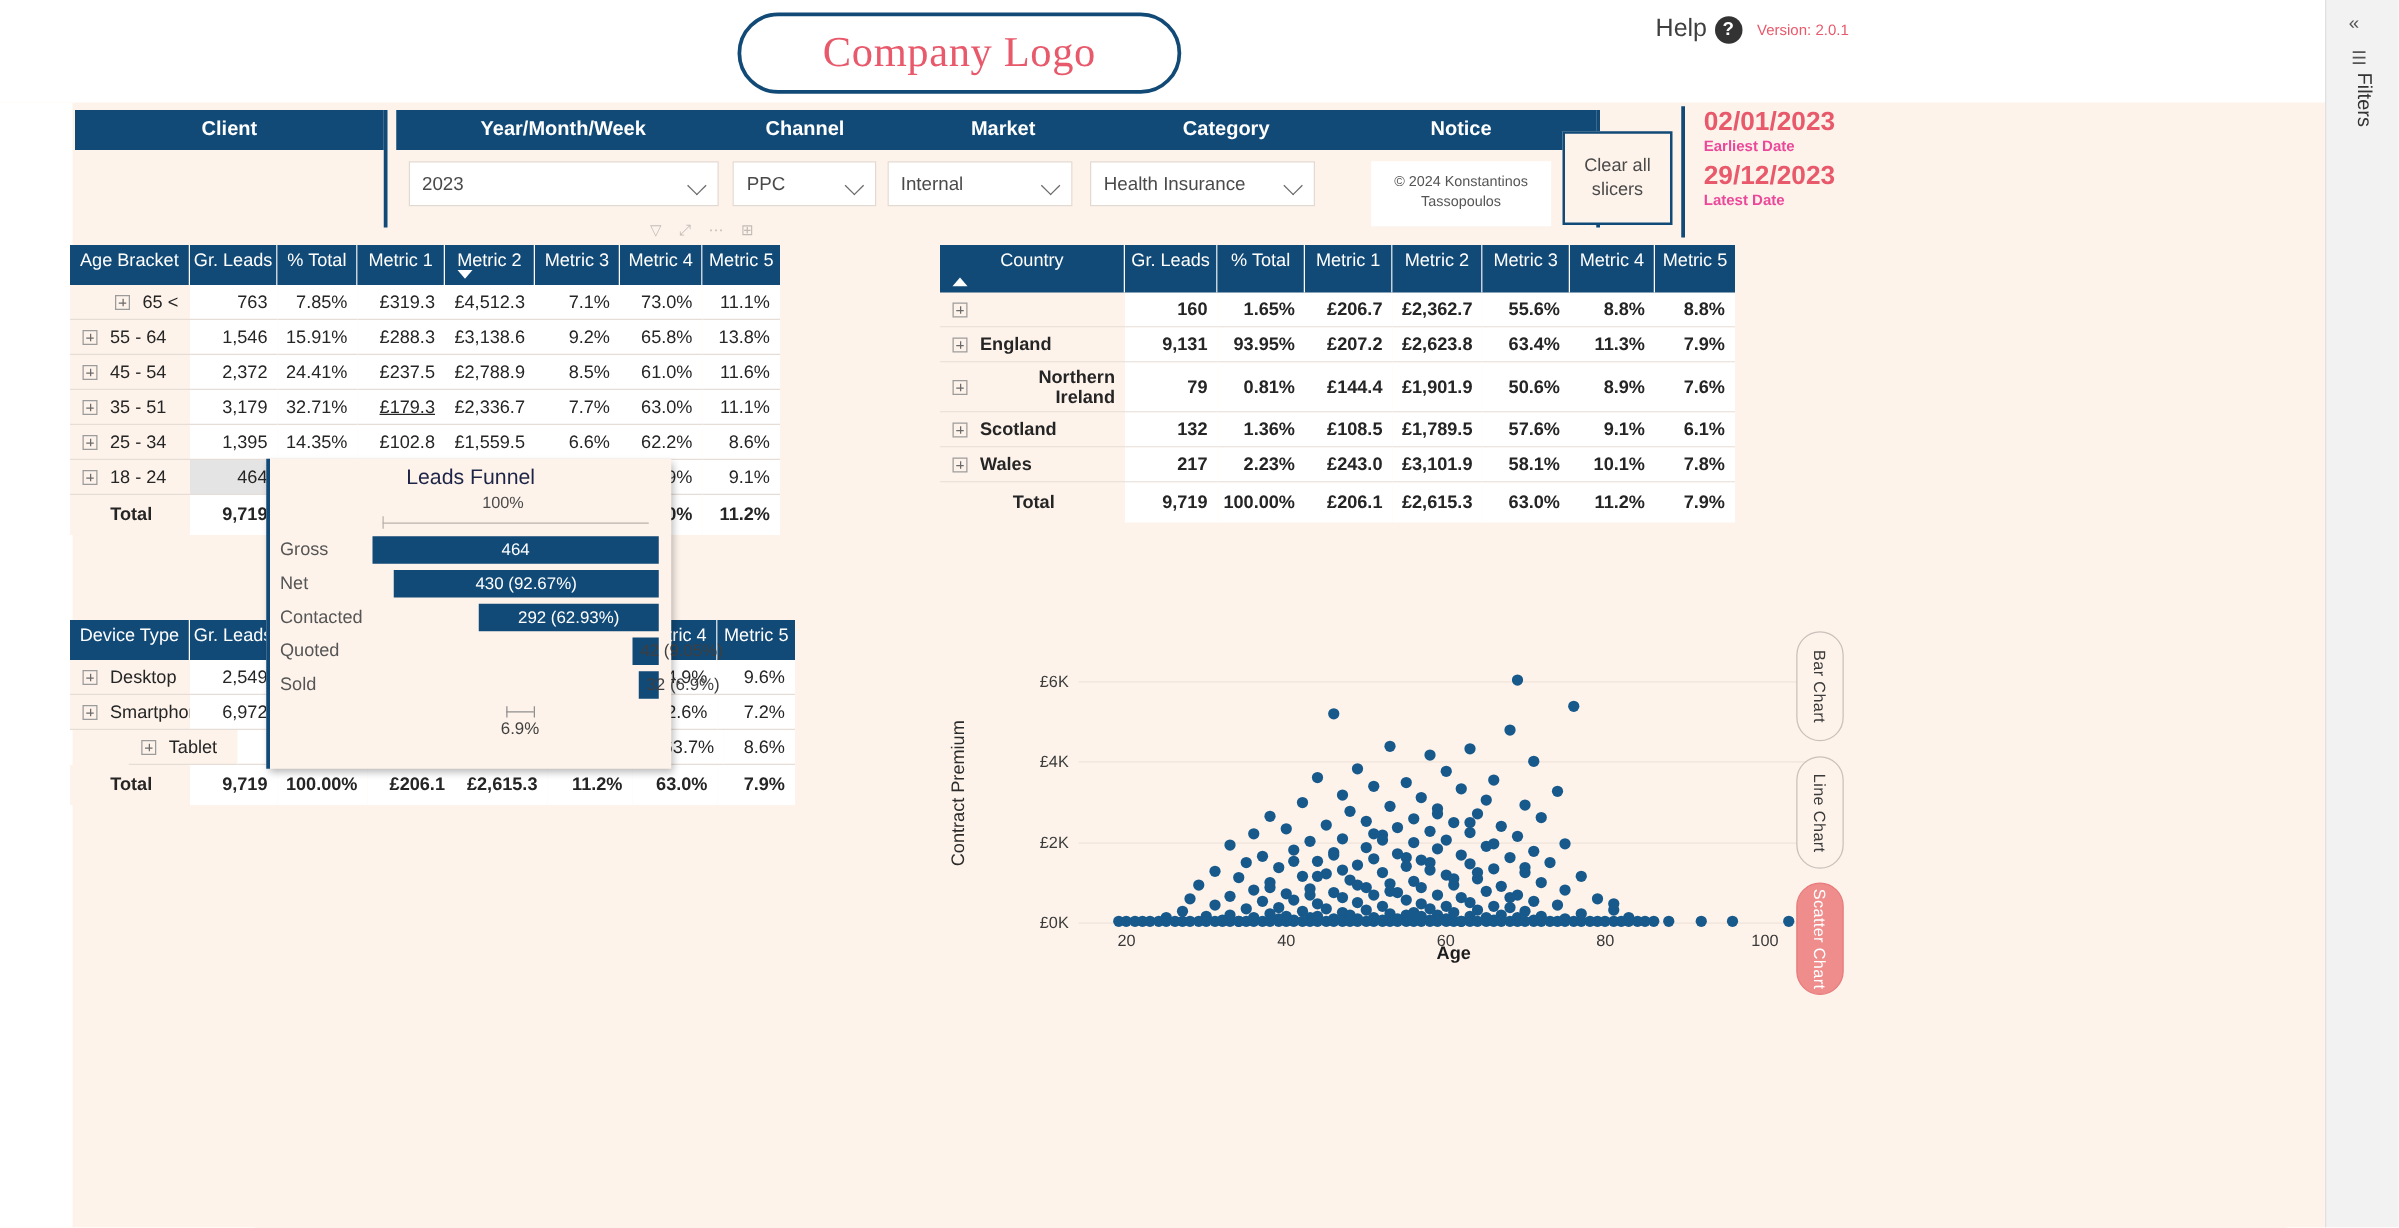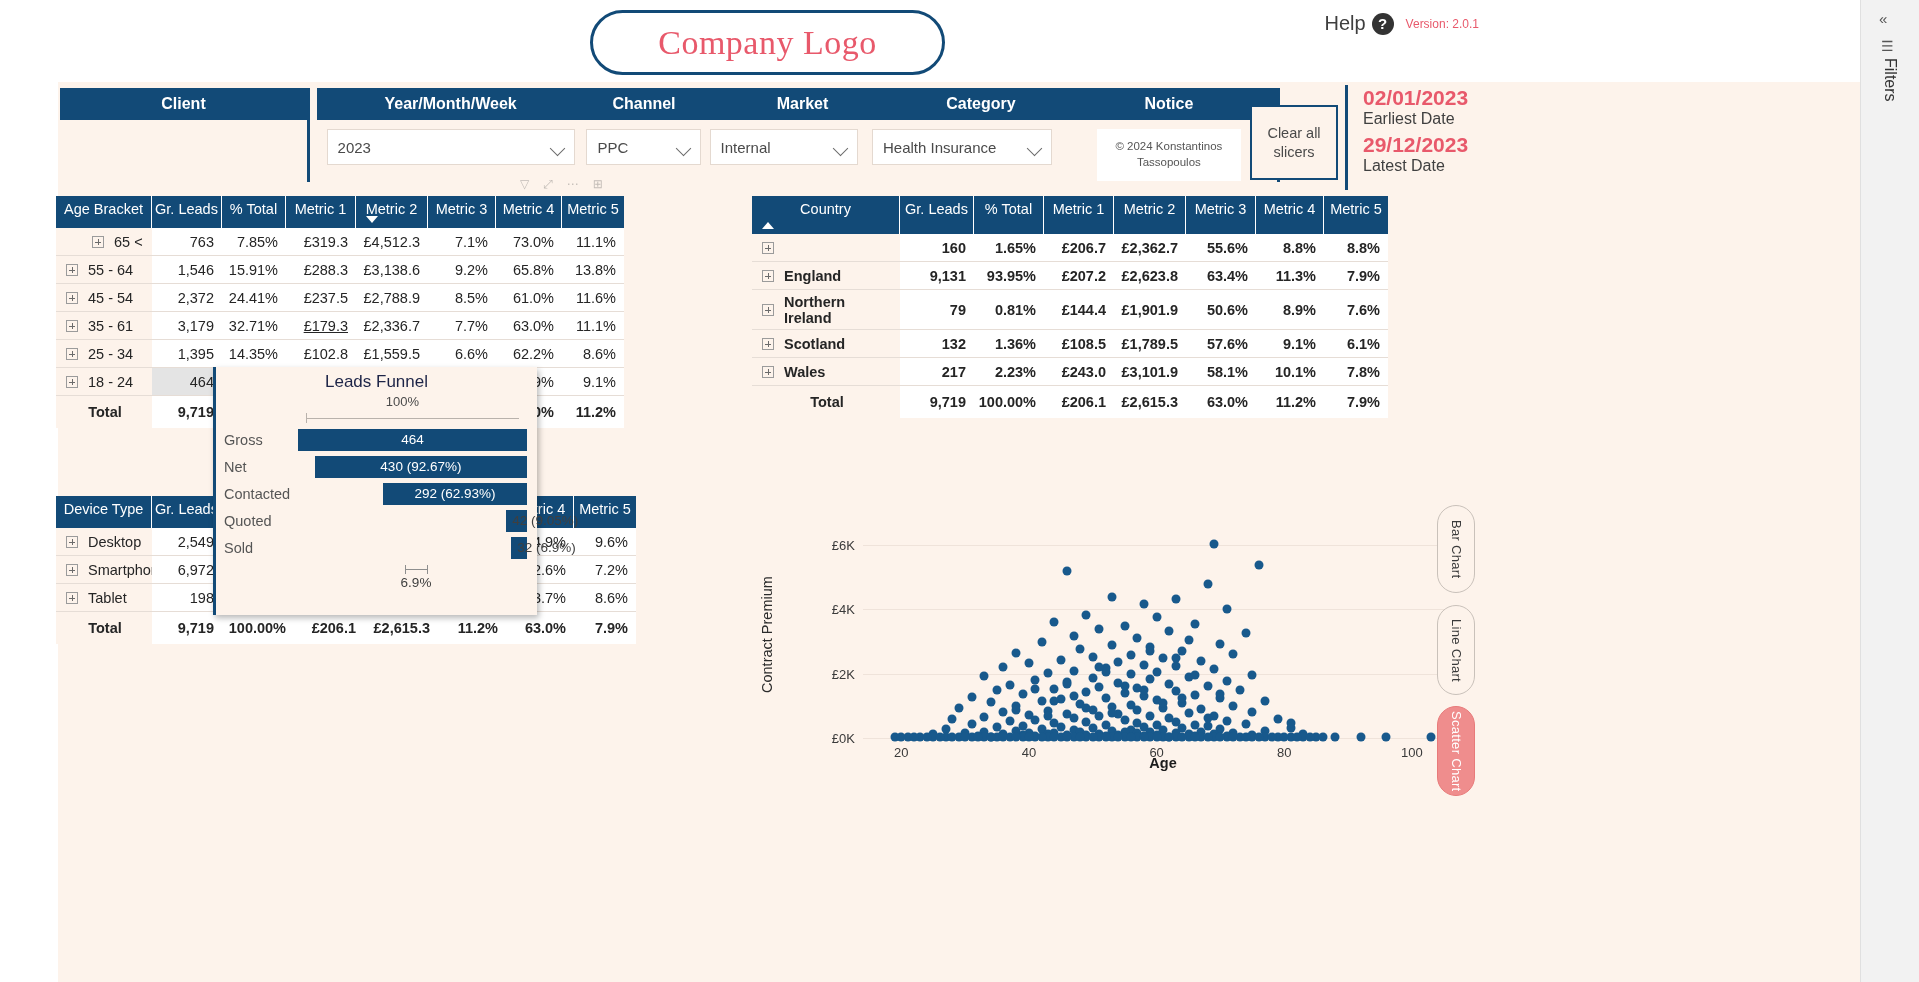--- a/index.html
+++ b/index.html
@@ -154,25 +154,25 @@
     text-align: center;
     font-size: 14.5px; color: #4a4a4a; line-height: 1.3;
   }
   .date-strip {
     position: absolute; left: 1345px; top: 85px;
     width: 170px; height: 105px;
     border-left: 3px solid #124a77;
     padding-left: 15px;
   }
   .date-big { font-size: 21px; font-weight: bold; color: #e8596b; line-height: 1.2; }
-  .date-lbl { font-size: 16px; color: #404040; margin-bottom: 4px; }
+  .date-lbl { font-size: 12px; color: #ec4899; margin-bottom: 4px; font-weight: bold; }
 
   
   .matrix { position: absolute; }
-  .mx-row { display: flex; }
+  .mx-row { display: flex; text-align: right; }
   .mx-head {
     background: #124a77; color: #ffffff;
     font-size: 14.5px;
     display: flex; align-items: flex-start; justify-content: center;
     padding-top: 5px;
     position: relative;
     border-right: 1px solid #ffffff;
   }
   .mx-head.last { border-right: none; }
   .mx-head .sort-desc, .mx-head .sort-asc {
@@ -512,21 +512,21 @@
         <div class="mx-cell num" style="width: 64px; height: 28px;">24.41%</div>
         <div class="mx-cell num" style="width: 70px; height: 28px;">£237.5</div>
         <div class="mx-cell num" style="width: 72px; height: 28px;">£2,788.9</div>
         <div class="mx-cell num" style="width: 68px; height: 28px;">8.5%</div>
         <div class="mx-cell num" style="width: 66px; height: 28px;">61.0%</div>
         <div class="mx-cell num" style="width: 62px; height: 28px;">11.6%</div>
       </div>
       <div class="mx-row">
         <div class="mx-cell rowhdr" style="width: 96px; height: 28px;">
           <span class="expander"></span>
-          <span>35 - 61</span>
+          <span>35 - 51</span>
         </div>
         <div class="mx-cell num" style="width: 70px; height: 28px;">3,179</div>
         <div class="mx-cell num" style="width: 64px; height: 28px;">32.71%</div>
         <div class="mx-cell num" style="width: 70px; height: 28px; text-decoration: underline;">£179.3</div>
         <div class="mx-cell num" style="width: 72px; height: 28px;">£2,336.7</div>
         <div class="mx-cell num" style="width: 68px; height: 28px;">7.7%</div>
         <div class="mx-cell num" style="width: 66px; height: 28px;">63.0%</div>
         <div class="mx-cell num" style="width: 62px; height: 28px;">11.1%</div>
       </div>
       <div class="mx-row">
@@ -616,21 +616,21 @@
         </div>
         <div class="mx-cell num" style="width: 70px; height: 28px;">6,972</div>
         <div class="mx-cell num" style="width: 72px; height: 28px;">71.74%</div>
         <div class="mx-cell num" style="width: 70px; height: 28px;">£196.8</div>
         <div class="mx-cell num" style="width: 74px; height: 28px;">£2,546.9</div>
         <div class="mx-cell num" style="width: 68px; height: 28px;">11.7%</div>
         <div class="mx-cell num" style="width: 68px; height: 28px;">62.6%</div>
         <div class="mx-cell num" style="width: 62px; height: 28px;">7.2%</div>
       </div>
       <div class="mx-row">
-        <div class="mx-cell rowhdr" style="width: 96px; height: 28px;">
+        <div class="mx-cell rowhdr" style="width: 96px; height: 28px; margin-left: 47px;">
           <span class="expander"></span>
           <span>Tablet</span>
         </div>
         <div class="mx-cell num" style="width: 70px; height: 28px;">198</div>
         <div class="mx-cell num" style="width: 72px; height: 28px;">2.04%</div>
         <div class="mx-cell num" style="width: 70px; height: 28px;">£182.5</div>
         <div class="mx-cell num" style="width: 74px; height: 28px;">£2,402.1</div>
         <div class="mx-cell num" style="width: 68px; height: 28px;">10.6%</div>
         <div class="mx-cell num" style="width: 68px; height: 28px;">63.7%</div>
         <div class="mx-cell num" style="width: 62px; height: 28px;">8.6%</div>

